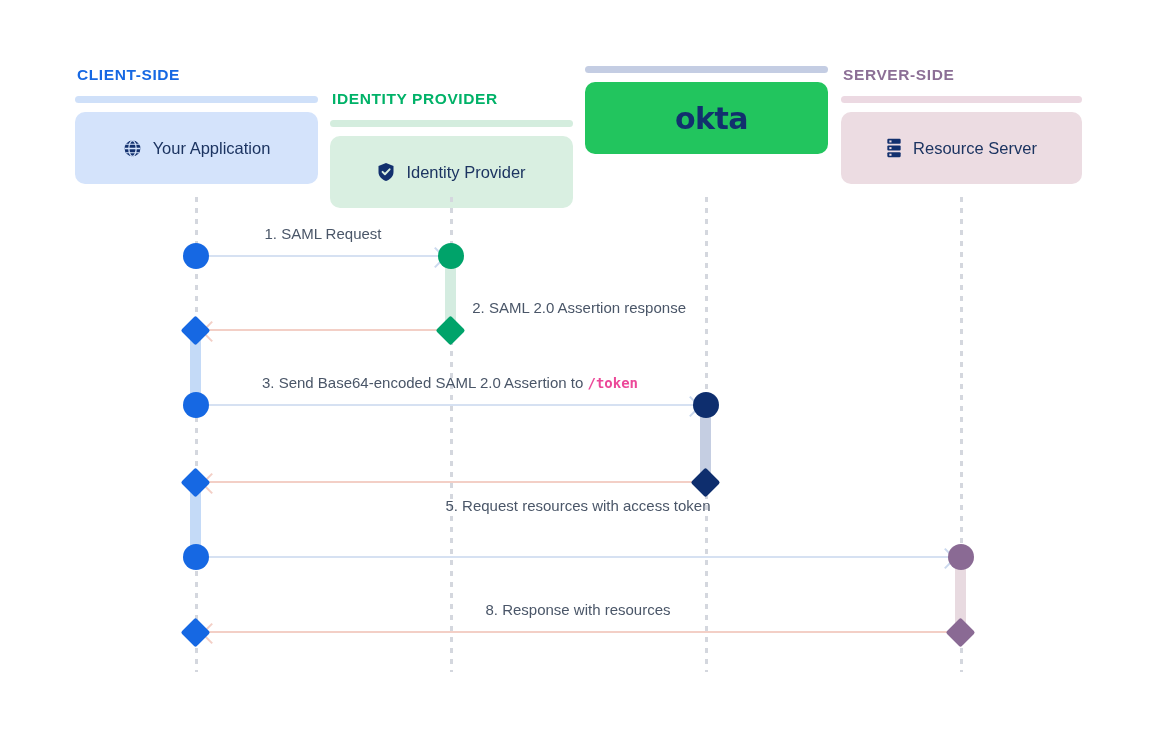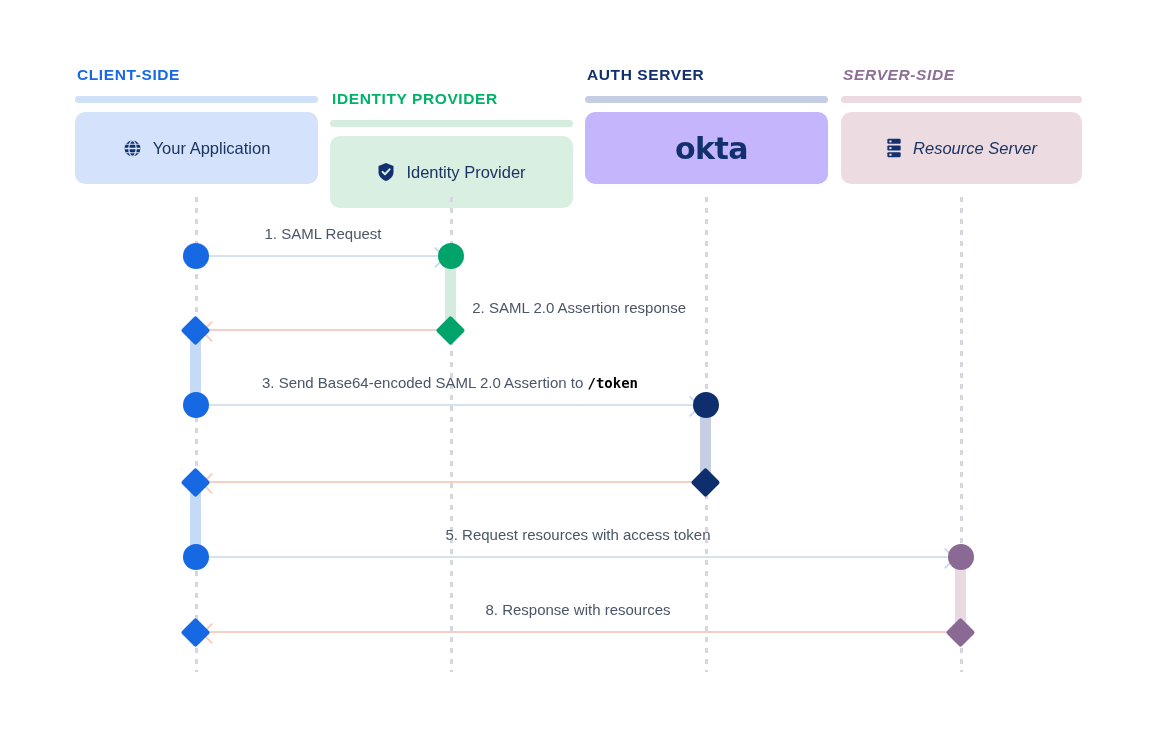--- a/index.html
+++ b/index.html
@@ -52,21 +52,21 @@
 
   
   .msg-label{
     position:absolute;
     font-size:15px;color:#4a5668;
     text-align:center;white-space:nowrap;
     line-height:20px;
   }
   .msg-label .mono{
     font-family:"DejaVu Sans Mono","Liberation Mono",monospace;
-    font-size:14px;color:#000000;font-weight:bold;
+    font-size:14px;color:#ec4899;font-weight:bold;
   }
 
   .arrow{position:absolute;height:2px;}
   .arrow.req{background:#d6e1f2;}
   .arrow.res{background:#f3cfc6;}
   .head{position:absolute;width:13px;height:13px;border-style:solid;}
   .head.req{
     border-color:#cbd9ee;border-width:2px 2px 0 0;
     transform:rotate(45deg);
   }
@@ -113,28 +113,27 @@
         <svg width="18" height="20" viewBox="0 0 24 26">
             <path d="M12 1 L22 5 V13 C22 19 17 23.5 12 25 C7 23.5 2 19 2 13 V5 Z" fill="#12306e"></path>
             <path d="M7.4 12.8 L10.6 16 L16.8 9.4" fill="none" stroke="#d9efe1" stroke-width="2.6" stroke-linecap="round" stroke-linejoin="round"></path>
           </svg>
       </span>
       <span class="lbl">Identity Provider</span>
     </div>
   </div>
 
   <div class="col" style="left:585px;width:243px;">
-    <div class="col-title" style="color:#12306e;">AUTH SERVER</div>
     <div class="col-bar" style="background:#c4cde3;"></div>
-    <div class="col-box" style="background:#c4b5fd;padding-left:10px;">
+    <div class="col-box" style="background:#22c55e;padding-left:10px;">
       <span class="okta-word">okta</span>
     </div>
   </div>
 
-  <div class="col" style="left:841px;width:241px;font-style:italic;">
+  <div class="col" style="left:841px;width:241px;">
     <div class="col-title" style="color:#8c6f96;">SERVER-SIDE</div>
     <div class="col-bar" style="background:#ecd9e2;"></div>
     <div class="col-box" style="background:#ecdce2;text-align:center;">
       <span class="ic">
         <svg width="16" height="20" viewBox="0 0 18 24">
             <rect x="1" y="1" width="16" height="6" rx="1.3" fill="#12306e"></rect>
             <rect x="1" y="9" width="16" height="6" rx="1.3" fill="#12306e"></rect>
             <rect x="1" y="17" width="16" height="6" rx="1.3" fill="#12306e"></rect>
             <rect x="3.4" y="2.9" width="2.6" height="2.4" fill="#ecdce2"></rect>
             <rect x="3.4" y="10.9" width="2.6" height="2.4" fill="#ecdce2"></rect>
@@ -182,21 +181,21 @@
   <div class="arrow req" style="left:196px;top:404px;width:501px;"></div>
   <div class="head req" style="left:683px;top:398.5px;"></div>
   <div class="node circle" style="left:183px;top:392px;background:#1668e3;"></div>
   <div class="node circle" style="left:693px;top:392px;background:#0e2e6e;"></div>
 
   <div class="arrow res" style="left:205px;top:481px;width:495px;"></div>
   <div class="head res" style="left:204px;top:475.5px;"></div>
   <div class="node diamond" style="left:695px;top:471.5px;background:#0e2e6e;"></div>
   <div class="node diamond" style="left:185px;top:471.5px;background:#1668e3;"></div>
 
-  <div class="msg-label" style="left:196px;top:525px;width:764px;">
+  <div class="msg-label" style="left:196px;top:496px;width:764px;">
     <span>5. Request resources with access token</span>
   </div>
   <div class="arrow req" style="left:196px;top:556px;width:756px;"></div>
   <div class="head req" style="left:938px;top:550.5px;"></div>
   <div class="node circle" style="left:183px;top:544px;background:#1668e3;"></div>
   <div class="node circle" style="left:948px;top:544px;background:#8a6a94;"></div>
 
   <div class="msg-label" style="left:196px;top:600px;width:764px;">
     <span>8. Response with resources</span>
   </div>

